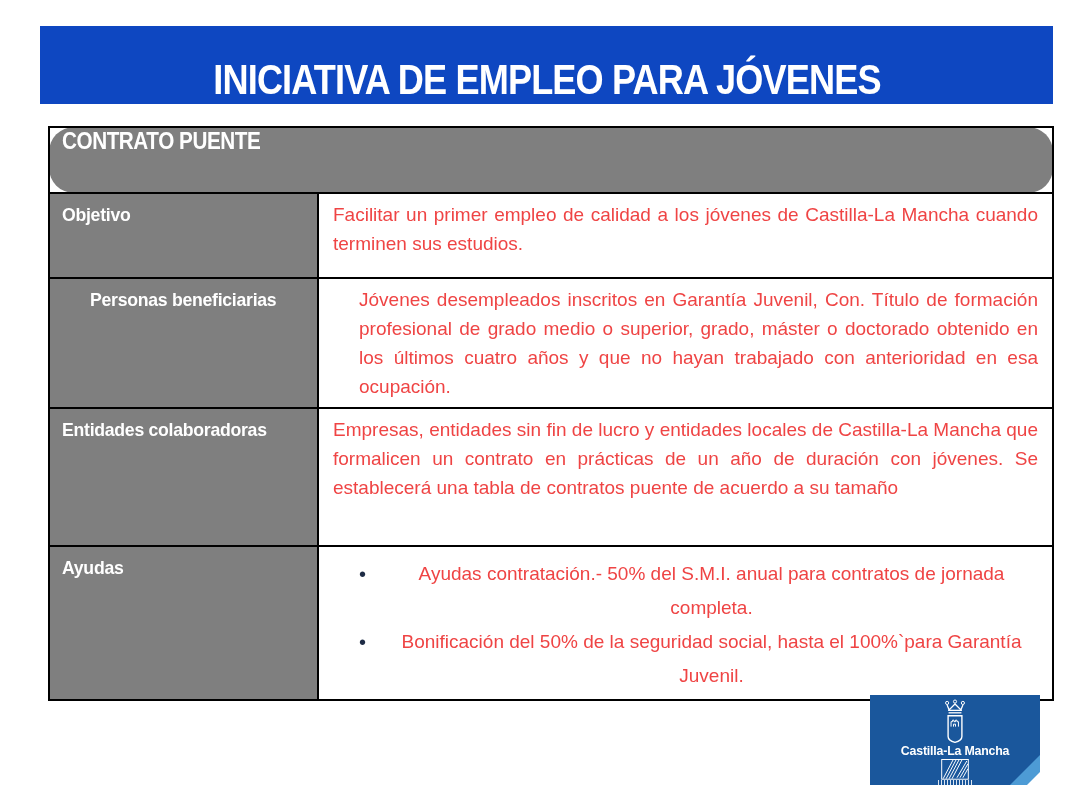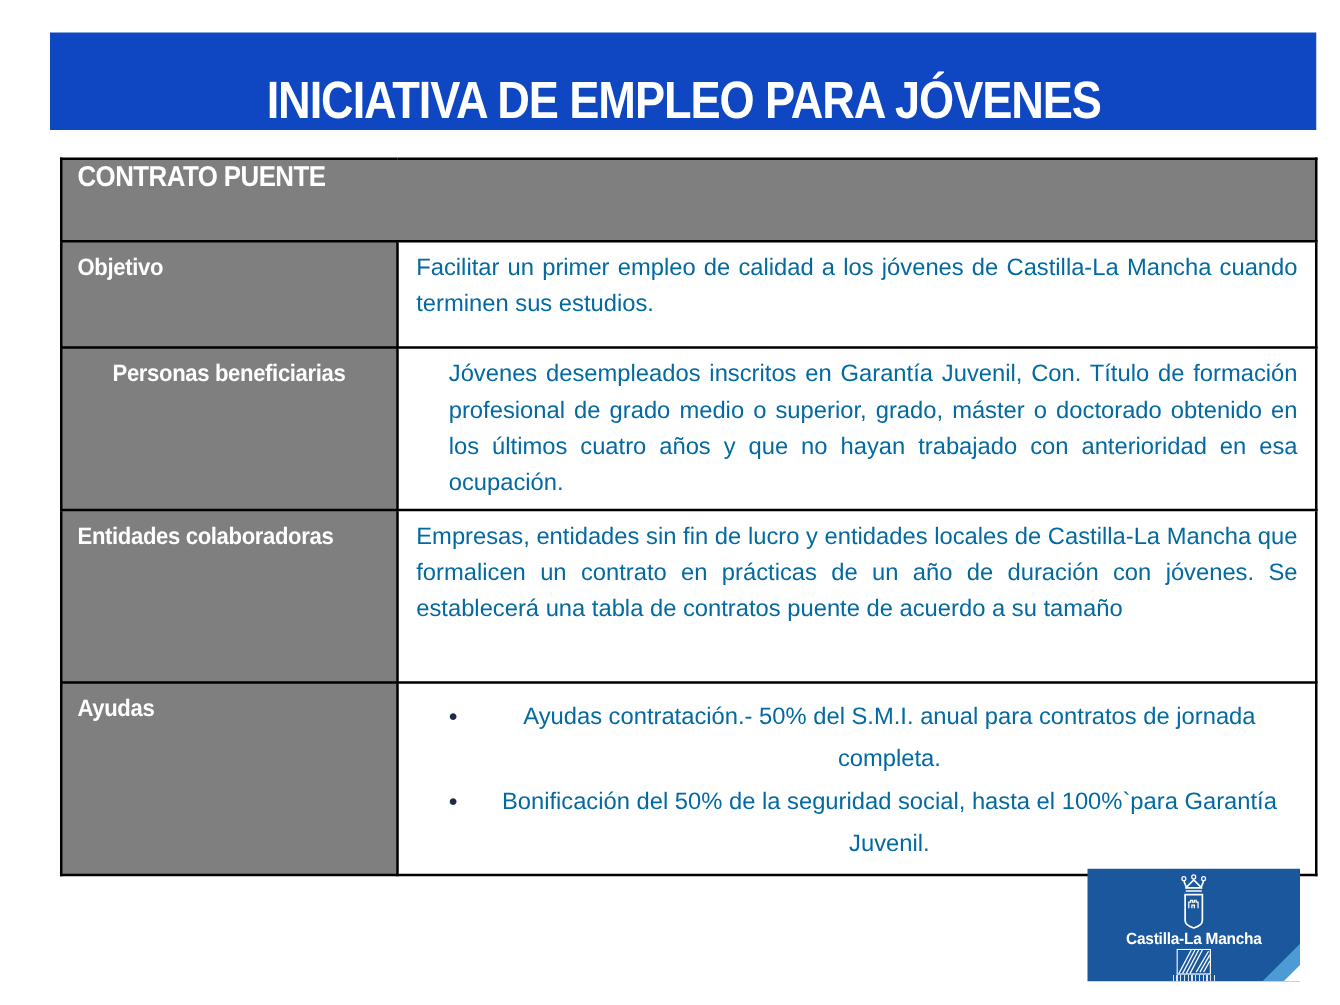--- a/index.html
+++ b/index.html
@@ -37,20 +37,21 @@
   }
   table.doc-table td {
     border: 2px solid #000000;
     vertical-align: top;
   }
   td.th {
     background: #7F7F7F;
     height: 66px;
     vertical-align: middle;
     padding: 0 12px;
+    border-radius: 25px;
   }
   td.th .cond {
     display: inline-block;
     color: #ffffff; font-size: 23px; font-weight: bold;
     letter-spacing: -0.5px;
     transform: scaleX(0.9); transform-origin: left center;
     white-space: nowrap;
   }
   col.c-label { width: 269px; }
   td.label {
@@ -61,21 +62,21 @@
   td.label .cond {
     display: inline-block;
     color: #ffffff; font-size: 19px; font-weight: bold;
     letter-spacing: -0.3px;
     transform: scaleX(0.93); transform-origin: left center;
     white-space: nowrap;
   }
   td.content {
     background: #ffffff;
     padding: 6px 14px 6px 14px;
-    color: #0369a1;
+    color: #ef4444;
     font-size: 19px;
   }
   td.content p {
     text-align: justify;
     line-height: 29px;
   }
   tr.r1 td { height: 85px; }
   tr.r2 td { height: 126px; padding-left: 40px; }
   tr.r3 td { height: 138px; }
   tr.r4 td { height: 136px; }

